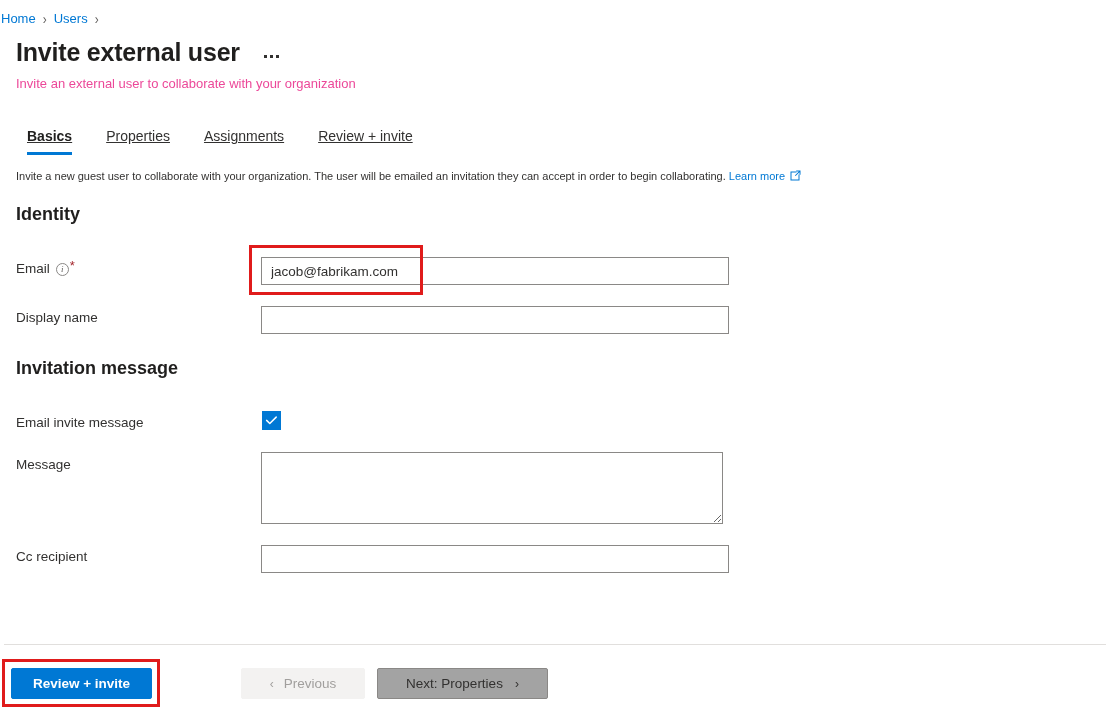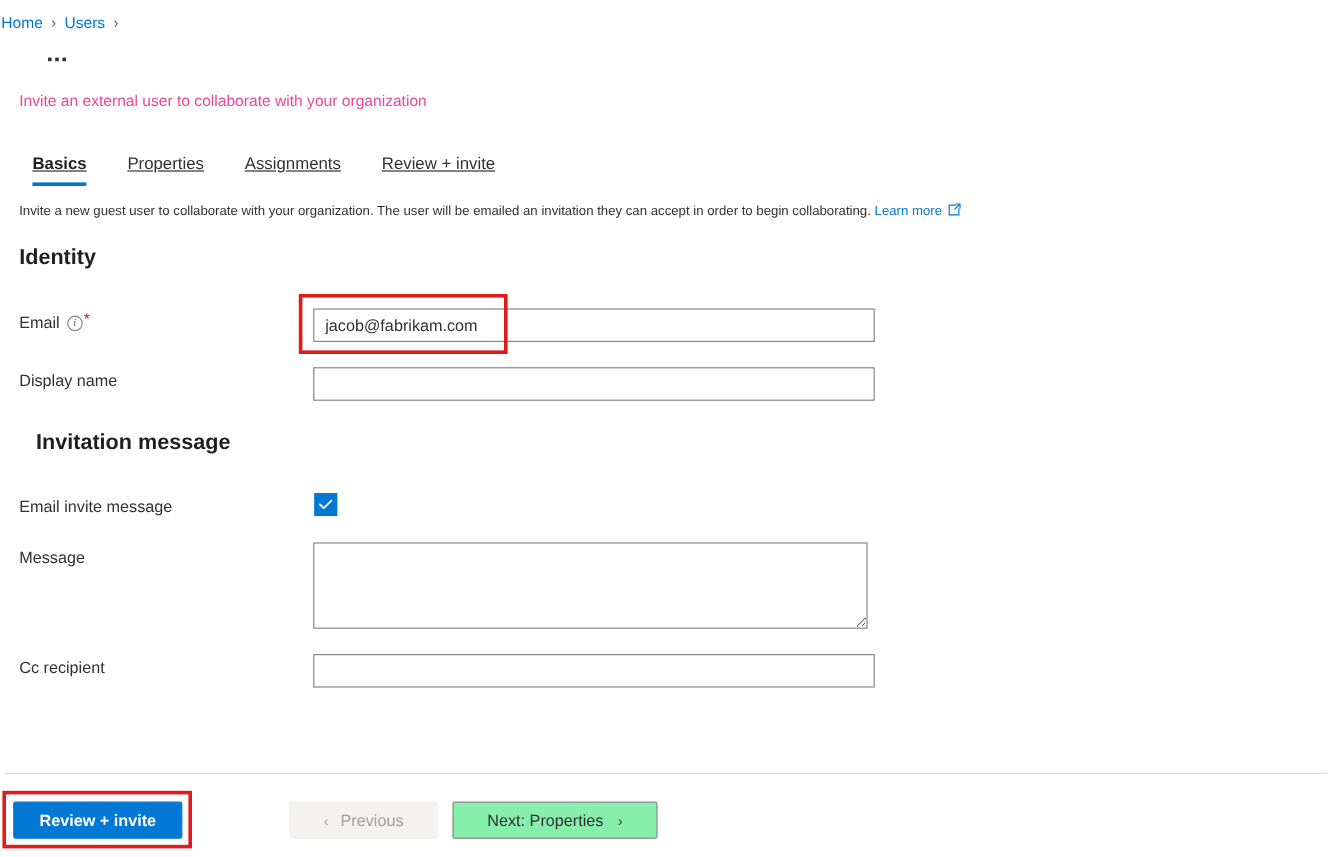--- a/index.html
+++ b/index.html
@@ -141,21 +141,21 @@
   .section-heading {
     position: absolute;
     left: 16px;
     font-size: 18px;
     line-height: 20px;
     font-weight: 700;
     color: #201f1e;
     white-space: nowrap;
   }
   #identity-heading { top: 204px; }
-  #invitation-heading { top: 358px; margin-left: 14px; }
+  #invitation-heading { top: 358px; }
 
   
   .field-label {
     position: absolute;
     left: 16px;
     font-size: 13.5px;
     line-height: 18px;
     color: #323130;
     white-space: nowrap;
     display: flex;
@@ -288,21 +288,21 @@
     border: 1px solid #f3f2f1;
     color: #a19f9d;
     gap: 10px;
     cursor: default;
   }
   #next-button {
     left: 377px;
     top: 668px;
     width: 171px;
     height: 31px;
-    background: #86efac;
+    background: #a3a3a3;
     border: 1px solid #8a8886;
     color: #323130;
     gap: 12px;
   }
   .chev {
     font-size: 12px;
     line-height: 1;
     display: inline-block;
   }
 
@@ -331,20 +331,21 @@
 <body>
 
 <div class="breadcrumb">
   <a class="crumb-link">Home</a>
   <span class="crumb-sep">›</span>
   <a class="crumb-link">Users</a>
   <span class="crumb-sep">›</span>
 </div>
 
 <div class="title-row">
+  <div class="page-title">Invite external user</div>
   <div class="ellipsis-btn">
     <span></span>
     <span></span>
     <span></span>
   </div>
 </div>
 <div class="subtitle">Invite an external user to collaborate with your organization</div>
 
 <div class="tabs">
   <div class="tab active">Basics</div>

